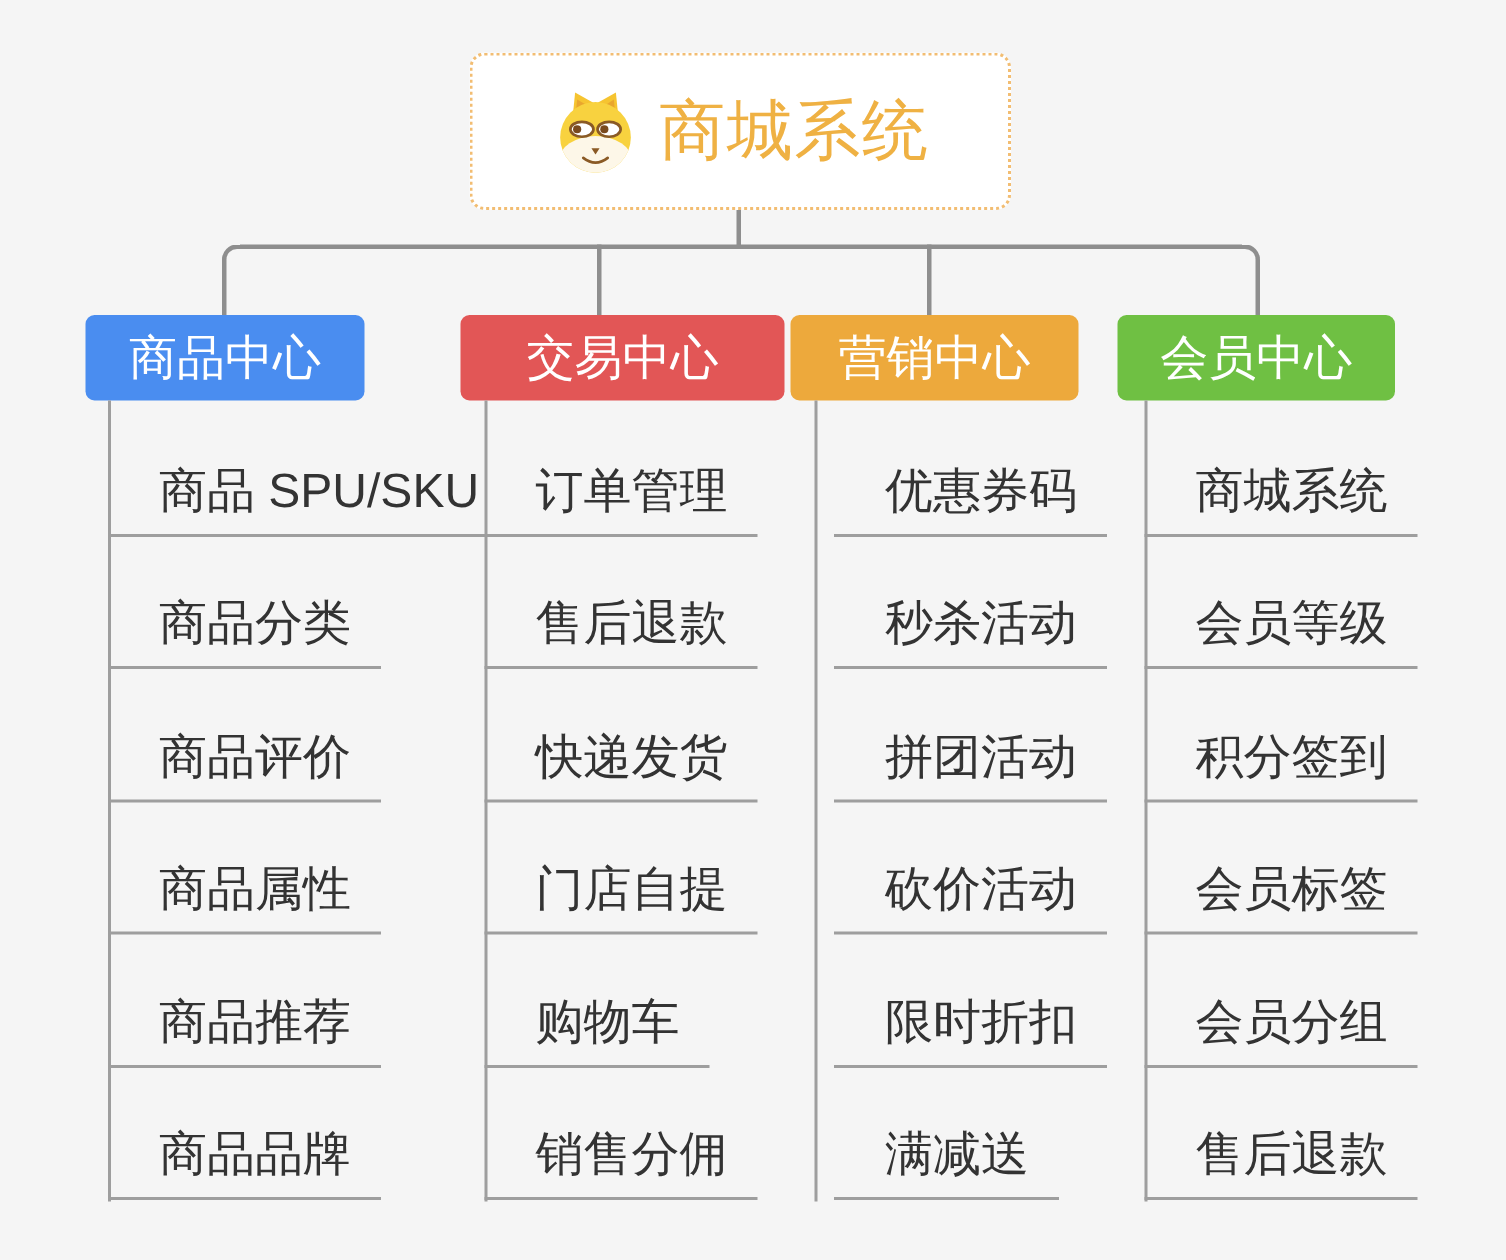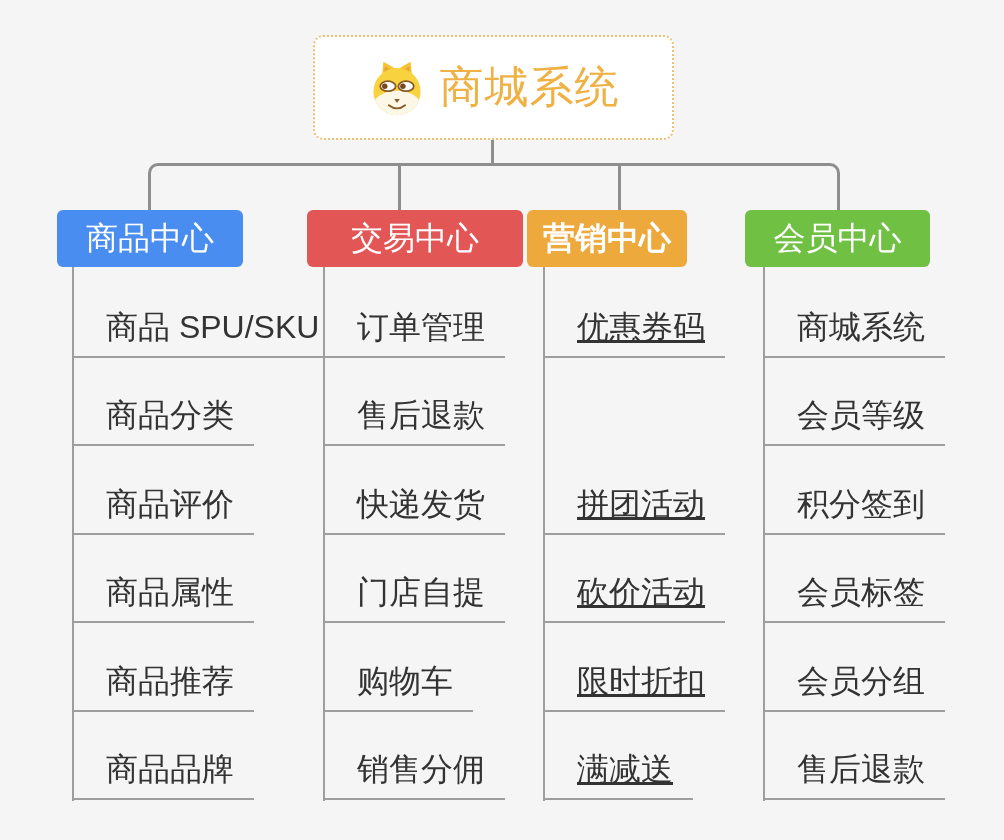--- a/index.html
+++ b/index.html
@@ -51,39 +51,39 @@
   
   .branch-node{
     position:absolute;top:210px;height:57px;
     border-radius:6px;
     color:#ffffff;font-size:32px;
     display:flex;align-items:center;justify-content:center;
     white-space:nowrap;
   }
   .b1{left:57px;width:186px;}
   .b2{left:307px;width:216px;}
-  .b3{left:527px;width:160px;font-weight:bold;}
+  .b3{left:527px;width:192px;}
   .b4{left:745px;width:185px;}
   
   .trunk{
     position:absolute;top:267px;width:2px;height:534px;
     background:#9e9e9e;
   }
   .t1{left:72px;}.t2{left:323px;}.t3{left:543px;}.t4{left:763px;}
   
   .itm{
     position:absolute;
     height:46px;box-sizing:border-box;
     display:flex;align-items:flex-end;
     padding:0 20px 6px 34px;
     border-bottom:2px solid #9e9e9e;
     font-size:32px;color:#333333;
     white-space:nowrap;
   }
-  .c1{left:72px;}.c2{left:323px;}.c3{left:543px;text-decoration:underline;}.c4{left:763px;}
+  .c1{left:72px;}.c2{left:323px;}.c3{left:556px;}.c4{left:763px;}
   .r1{top:312px;}.r2{top:400px;}.r3{top:489px;}
   .r4{top:577px;}.r5{top:666px;}.r6{top:754px;}
 </style>
 </head>
 <body>
 
 <div class="canvas">
 
   <div class="conn conn-root-riser"></div>
   <div class="conn conn-hbar"></div>
@@ -139,20 +139,21 @@
   <div class="itm c1 r6">商品品牌</div>
 
   <div class="itm c2 r1">订单管理</div>
   <div class="itm c2 r2">售后退款</div>
   <div class="itm c2 r3">快递发货</div>
   <div class="itm c2 r4">门店自提</div>
   <div class="itm c2 r5">购物车</div>
   <div class="itm c2 r6">销售分佣</div>
 
   <div class="itm c3 r1">优惠券码</div>
+  <div class="itm c3 r2">秒杀活动</div>
   <div class="itm c3 r3">拼团活动</div>
   <div class="itm c3 r4">砍价活动</div>
   <div class="itm c3 r5">限时折扣</div>
   <div class="itm c3 r6">满减送</div>
 
   <div class="itm c4 r1">商城系统</div>
   <div class="itm c4 r2">会员等级</div>
   <div class="itm c4 r3">积分签到</div>
   <div class="itm c4 r4">会员标签</div>
   <div class="itm c4 r5">会员分组</div>

